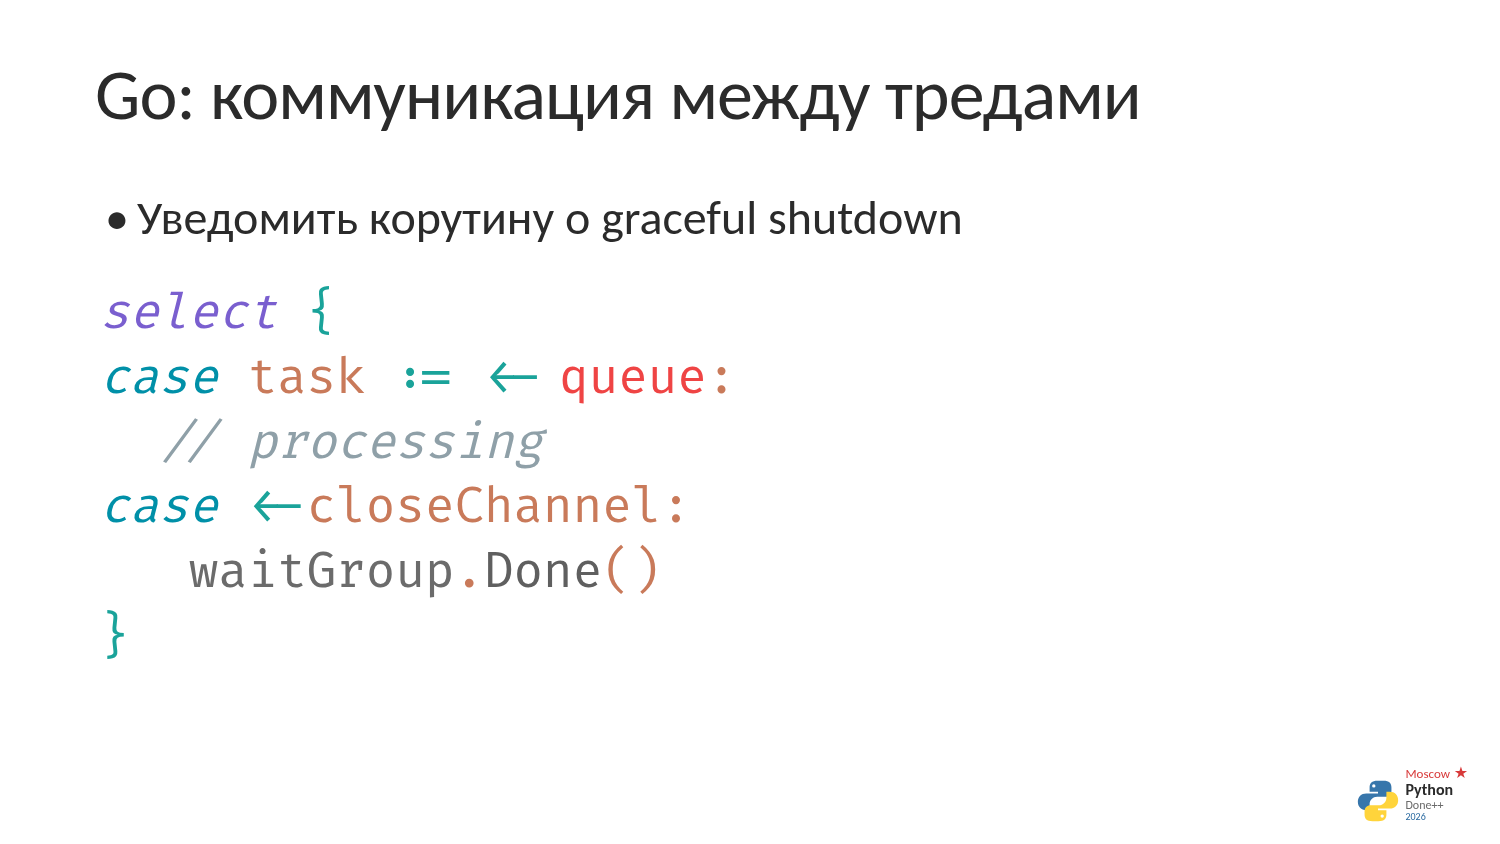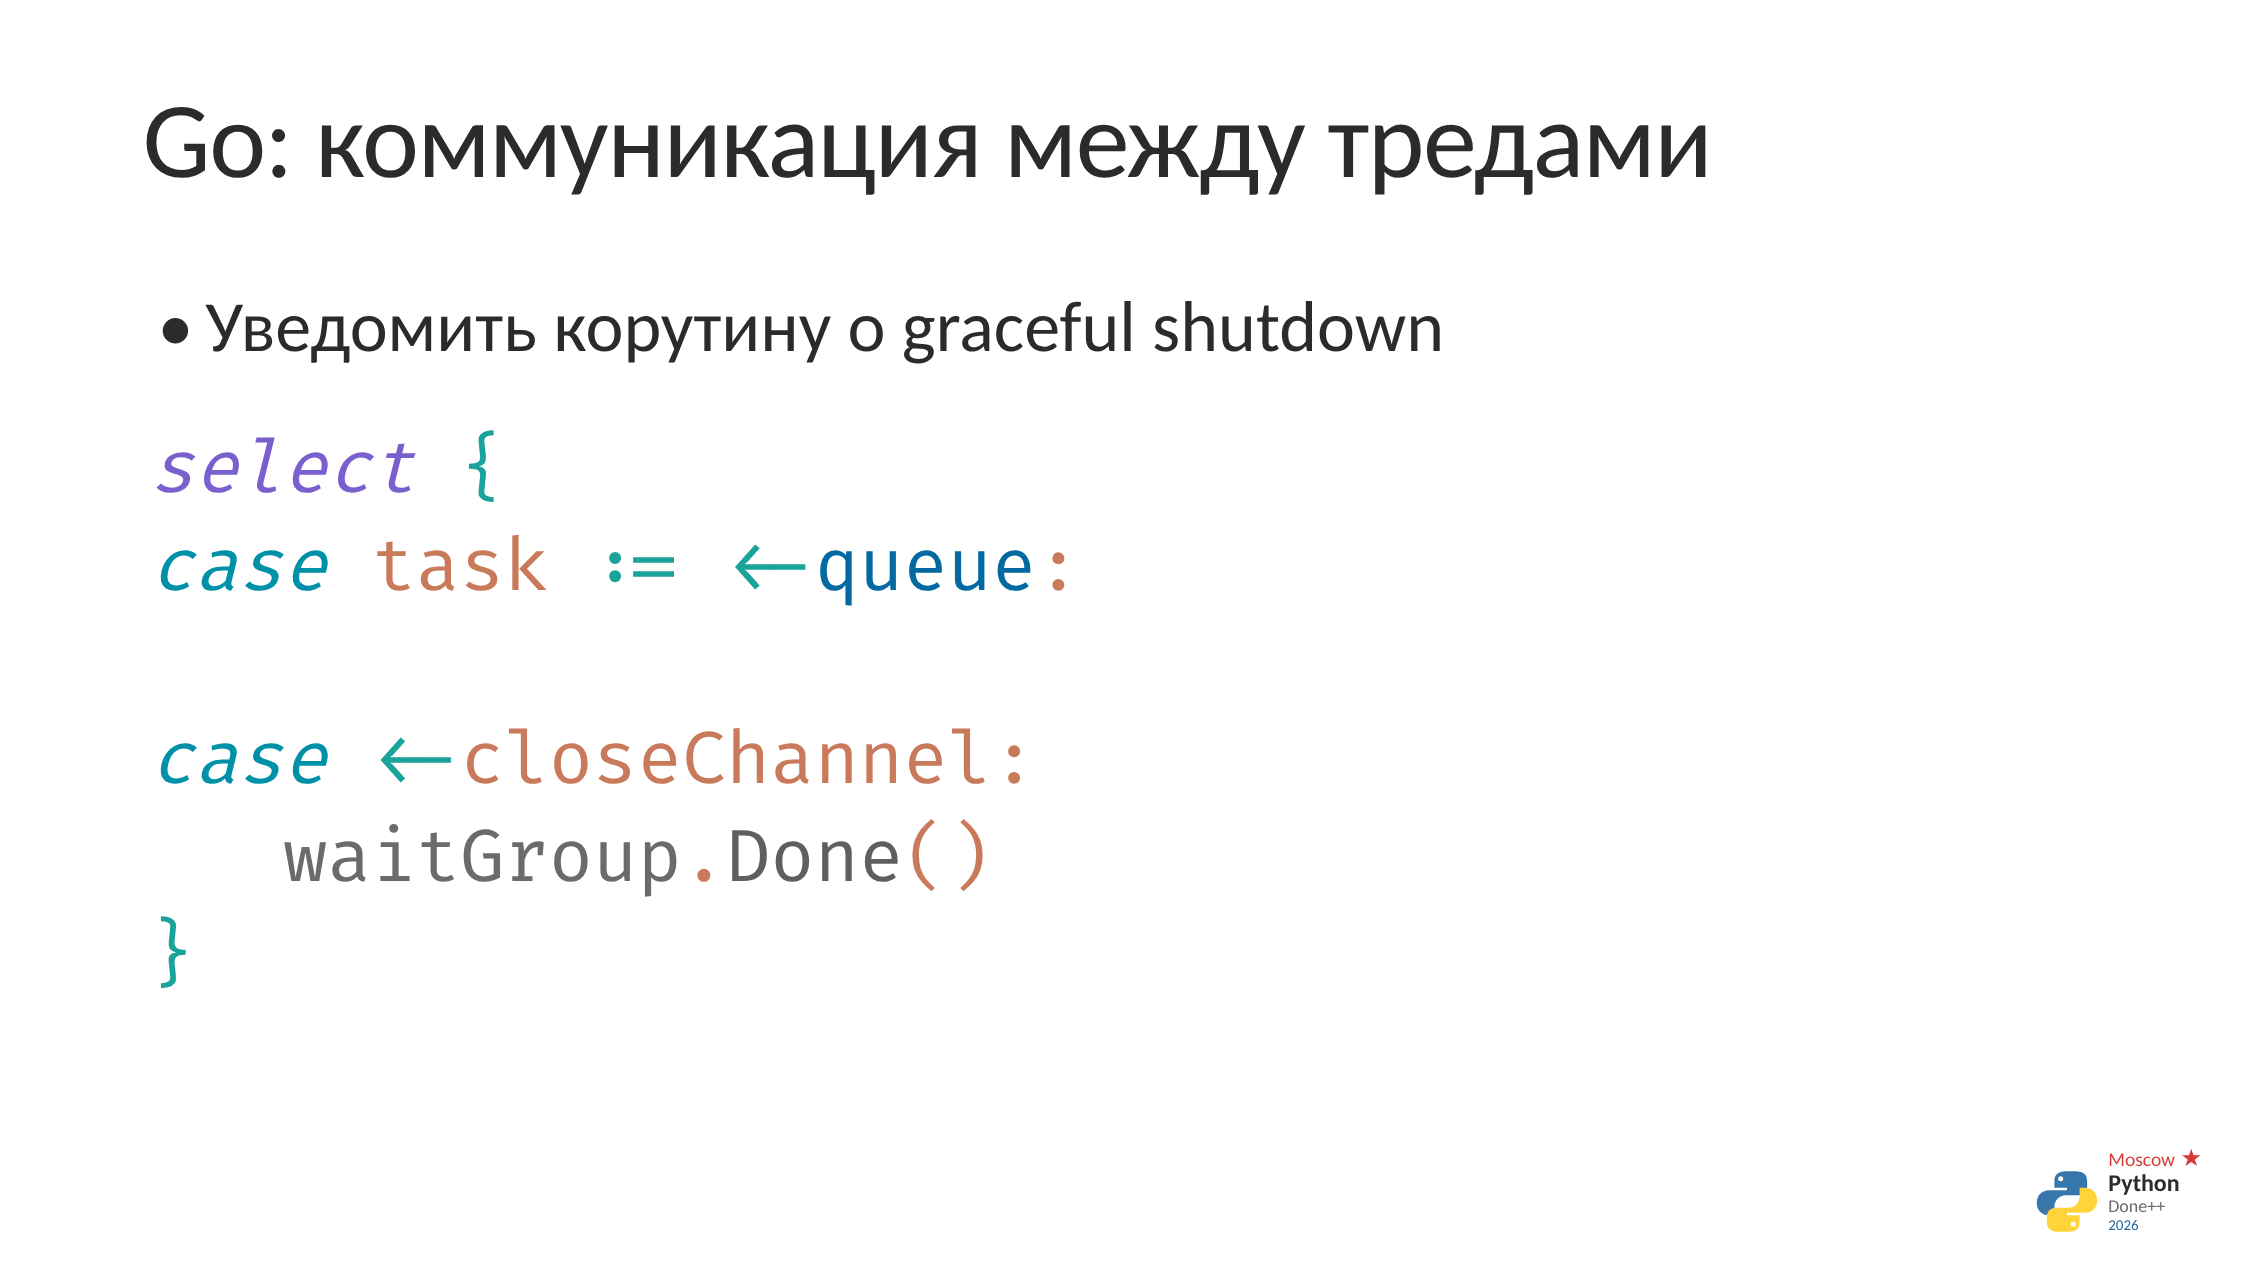--- a/index.html
+++ b/index.html
@@ -51,21 +51,21 @@
     }
     .code-line {
       white-space: pre;
     }
     .kw-select { color: #7a5fcf; font-style: italic; }
     .kw-case { color: #0090a8; font-style: italic; }
     .brace { color: #1aa39a; }
     .ident-task { color: #c97a5a; }
     .op-assign { color: #1aa39a; }
     .chan-arrow { color: #1aa39a; }
-    .ident-queue { color: #0369a1; }
+    .ident-queue { color: #ef4444; margin-left: 16px; }
     .colon { color: #c97a5a; }
     .comment { color: #8fa0a8; font-style: italic; }
     .ident-close { color: #c97a5a; }
     .ident-wait { color: #6b6b6b; }
     .dot { color: #c97a5a; }
     .method { color: #5f5f5f; }
     .paren { color: #c97a5a; }
     .logo {
       position: absolute;
       right: 32px;
@@ -108,21 +108,21 @@
   <h1 class="title">Go: коммуникация между тредами</h1>
 
   <div class="bullet-row">
     <span class="bullet-dot">•</span>
     <span class="bullet-text">Уведомить корутину о graceful shutdown</span>
   </div>
 
   <div class="code-block">
     <div class="code-line"><span class="kw-select">select</span><span> </span><span class="brace">{</span></div>
     <div class="code-line"><span class="kw-case">case</span><span> </span><span class="ident-task">task</span><span class="op-assign"> := </span><span class="chan-arrow">&lt;-</span><span class="ident-queue">queue</span><span class="colon">:</span></div>
-    <div class="code-line"><span>  </span></div>
+    <div class="code-line"><span>  </span><span class="comment">// processing</span></div>
     <div class="code-line"><span class="kw-case">case</span><span> </span><span class="chan-arrow">&lt;-</span><span class="ident-close">closeChannel</span><span class="colon">:</span></div>
     <div class="code-line"><span>   </span><span class="ident-wait">waitGroup</span><span class="dot">.</span><span class="method">Done</span><span class="paren">(</span><span class="paren">)</span></div>
     <div class="code-line"><span class="brace">}</span></div>
   </div>
 </div>
 
 <div class="logo">
   <svg width="42" height="42" viewBox="0 0 100 100">
     <path d="M 49 2 C 35 2 30 8 30 18 L 30 28 L 50 28 L 50 32 L 22 32 C 10 32 2 40 2 52 C 2 64 10 72 22 72 L 30 72 L 30 58 C 30 48 38 40 48 40 L 68 40 C 76 40 82 34 82 26 L 82 18 C 82 8 77 2 63 2 Z" fill="#3776ab"></path>
     <circle cx="40" cy="14" r="4" fill="#ffffff"></circle>

